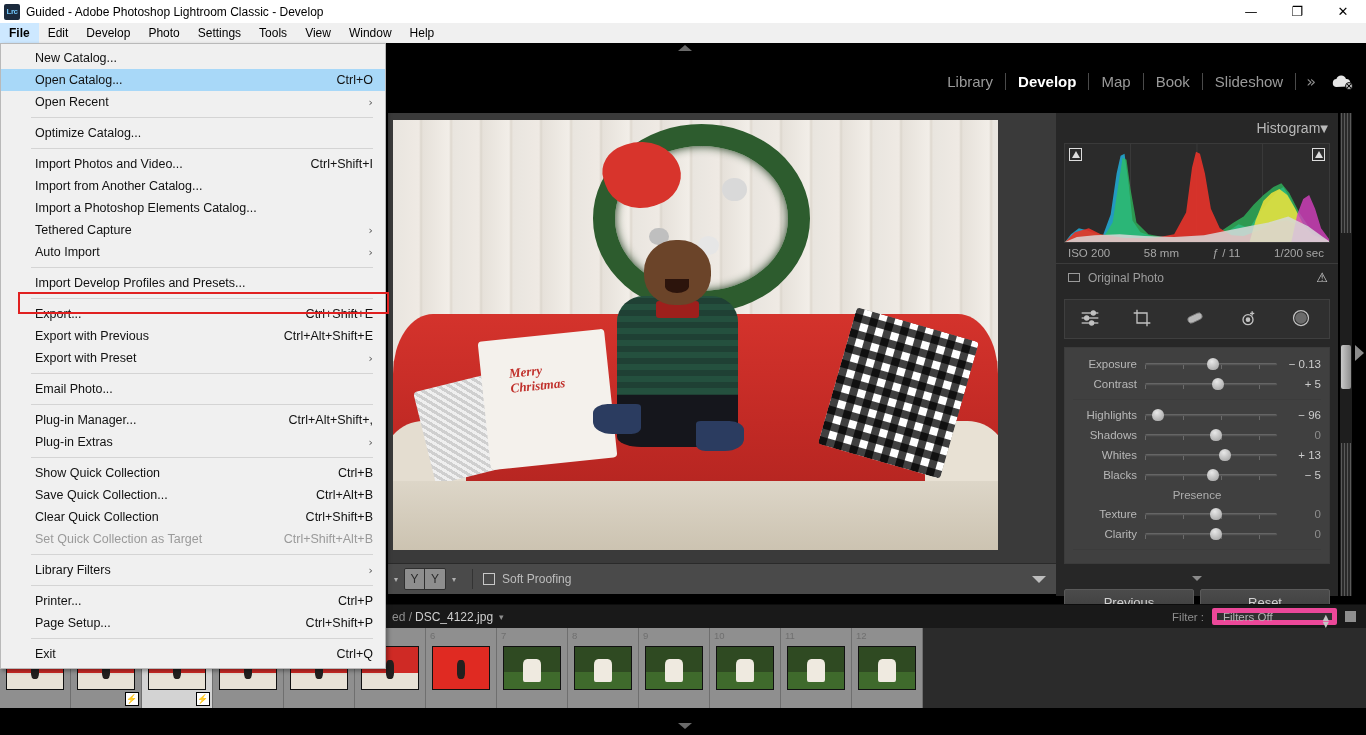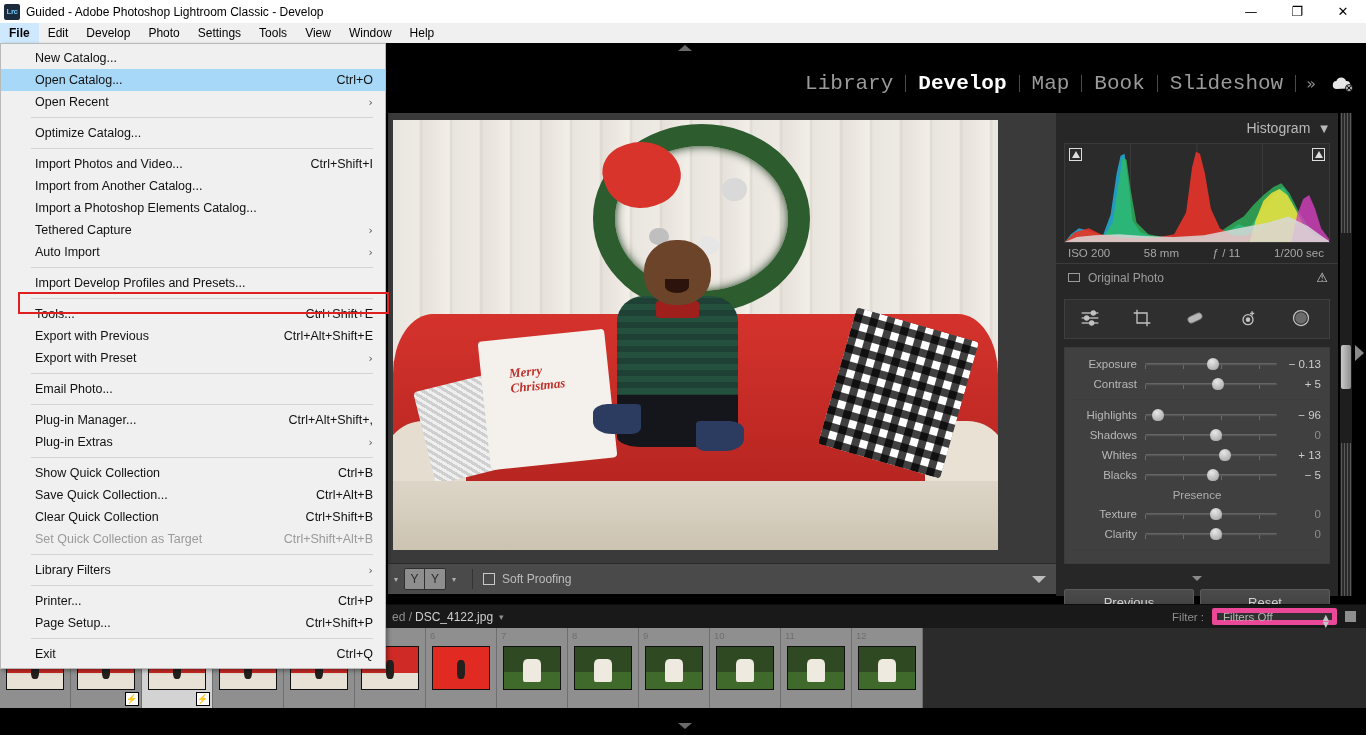--- a/index.html
+++ b/index.html
@@ -75,21 +75,21 @@
   .collapse-arrow-top {
     position: absolute; left: 678px; top: 45px; width: 0; height: 0;
     border-left: 7px solid transparent; border-right: 7px solid transparent;
     border-bottom: 6px solid #6a6a6a;
   }
   .modules {
     position: absolute; right: 12px; top: 72px;
     display: flex; align-items: center; gap: 0px;
   }
   .module {
-    font-size: 21px; color: #9a9a9a; padding: 0 12px; white-space: nowrap; font-family: Liberation Mono, monospace;
+    font-size: 15px; color: #9a9a9a; padding: 0 12px; white-space: nowrap;
   }
   .module.active { color: #ffffff; font-weight: bold; }
   .module-div { width: 1px; height: 17px; background: #4a4a4a; }
   .chevrons { color: #8d8d8d; font-size: 16px; padding: 0 10px; font-family:"DejaVu Sans",sans-serif; }
   .cloud-icon { margin-left: 4px; width: 24px; height: 18px; position: relative; }
 
   
   .stage {
     position: absolute; left: 388px; top: 113px; width: 670px; height: 450px;
     background: #3a3a3a;
@@ -203,21 +203,21 @@
     border-left:7px solid transparent;border-right:7px solid transparent;
     border-top:7px solid #bdbdbd;
   }
 
   
   .rightpanel {
     position:absolute; right:28px; top:113px; width:282px; height:483px;
     background:#272727;
   }
   .hist-header { height:30px; display:flex; align-items:center; justify-content:flex-end;
-    padding-right:10px; gap:10px; }
+    padding-right:10px; }
   .hist-title { color:#b9b9b9; font-size:14px; }
   .hist-caret { color:#b9b9b9; font-size:10px; font-family:"DejaVu Sans",sans-serif;}
   .hist-box { margin:0 8px; height:100px; background:#1c1c1c; border:1px solid #3a3a3a;
     position:relative; overflow:hidden; }
   .clip-tri { position:absolute; width:13px; height:13px; border:1px solid #ddd;
     display:flex;align-items:center;justify-content:center; }
   .clip-tri i { width:0;height:0;border-left:4px solid transparent;border-right:4px solid transparent;
     border-bottom:7px solid #ddd; }
   .exif-row { display:flex; justify-content:space-between; padding:4px 14px 4px 12px;
     color:#a6a6a6; font-size:11.5px; border-bottom:1px solid #3b3b3b; }
@@ -714,21 +714,21 @@
       <div class="mi">
         <span>Auto Import</span>
         <span class="submenu-arrow">›</span>
       </div>
       <div class="mi-sep"></div>
       <div class="mi">
         <span>Import Develop Profiles and Presets...</span>
       </div>
       <div class="mi-sep"></div>
       <div class="mi">
-        <span>Tools...</span>
+        <span>Export...</span>
         <span class="accel">Ctrl+Shift+E</span>
       </div>
       <div class="mi">
         <span>Export with Previous</span>
         <span class="accel">Ctrl+Alt+Shift+E</span>
       </div>
       <div class="mi">
         <span>Export with Preset</span>
         <span class="submenu-arrow">›</span>
       </div>

